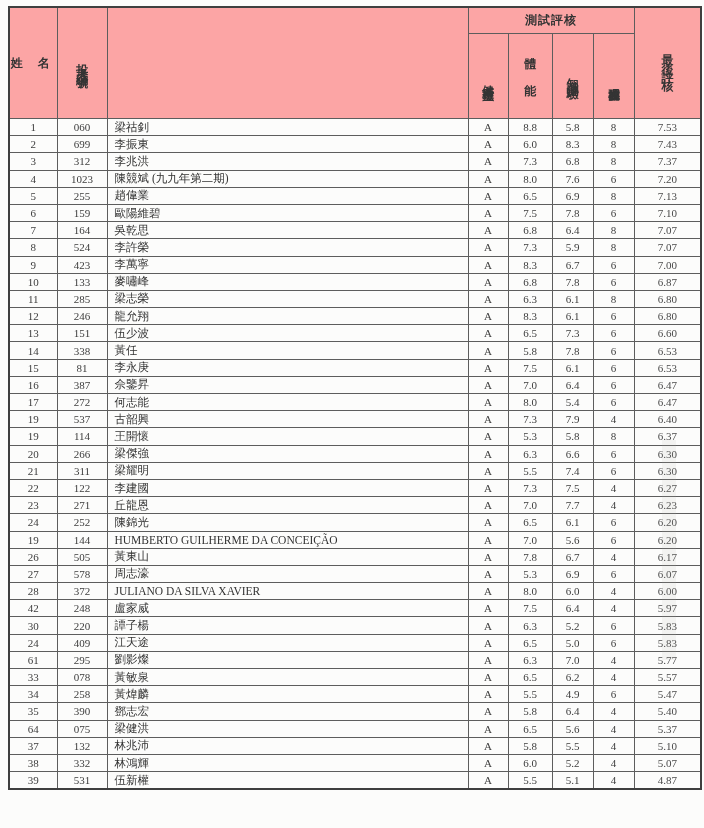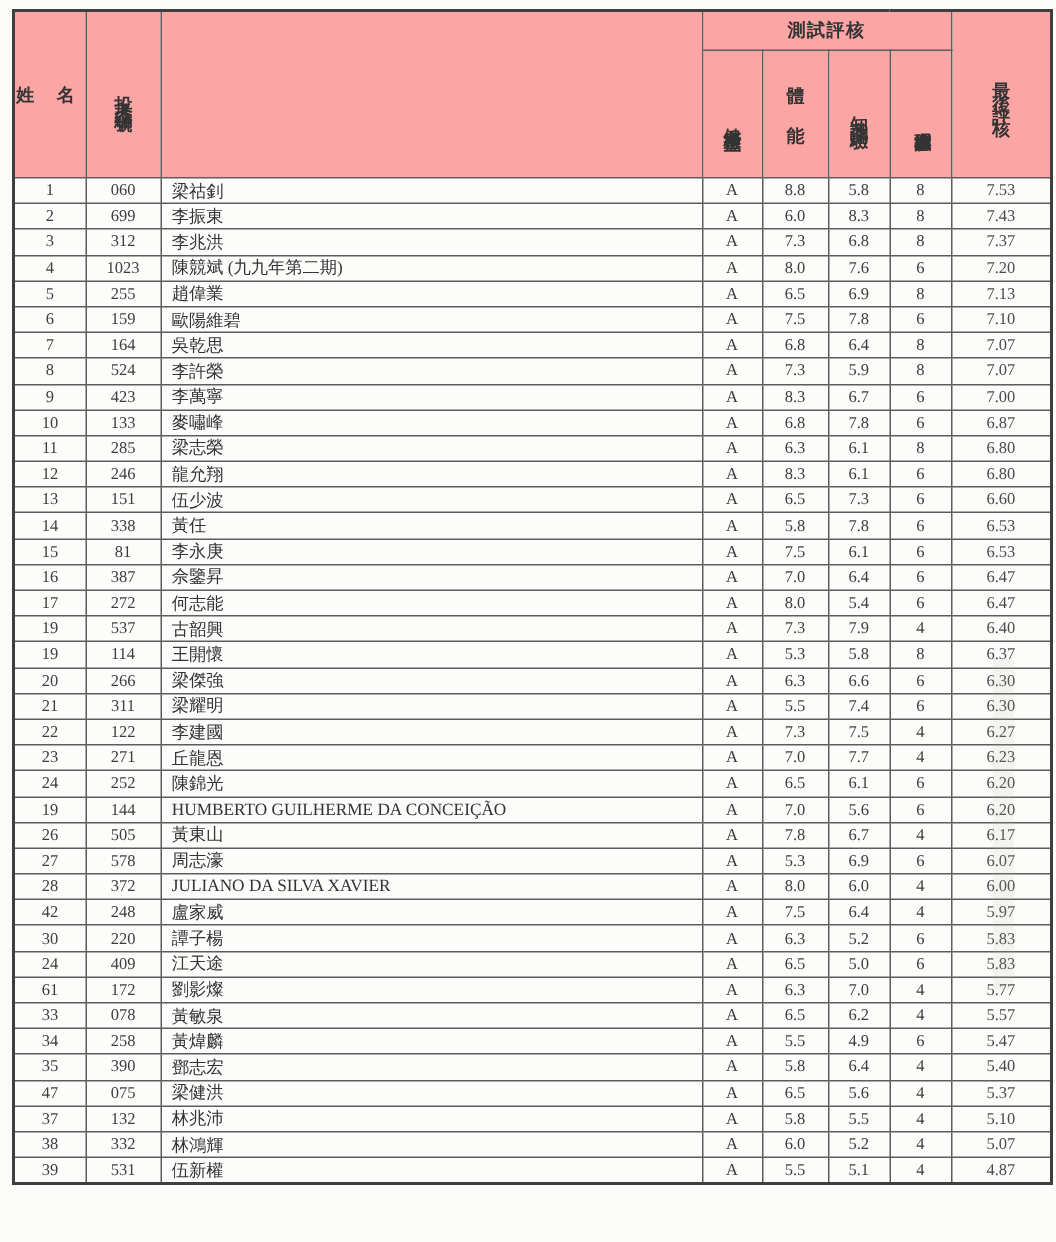--- a/index.html
+++ b/index.html
@@ -444,21 +444,21 @@
     <td class="num">409</td>
     <td class="name">江天途</td>
     <td class="num">A</td>
     <td class="num">6.5</td>
     <td class="num">5.0</td>
     <td class="num">6</td>
     <td class="num final">5.83</td>
   </tr>
         <tr>
     <td class="num">61</td>
-    <td class="num">172</td>
+    <td class="num">295</td>
     <td class="name">劉影燦</td>
     <td class="num">A</td>
     <td class="num">6.3</td>
     <td class="num">7.0</td>
     <td class="num">4</td>
     <td class="num final">5.77</td>
   </tr>
         <tr>
     <td class="num">33</td>
     <td class="num">078</td>
@@ -483,21 +483,21 @@
     <td class="num">35</td>
     <td class="num">390</td>
     <td class="name">鄧志宏</td>
     <td class="num">A</td>
     <td class="num">5.8</td>
     <td class="num">6.4</td>
     <td class="num">4</td>
     <td class="num final">5.40</td>
   </tr>
         <tr>
-    <td class="num">47</td>
+    <td class="num">64</td>
     <td class="num">075</td>
     <td class="name">梁健洪</td>
     <td class="num">A</td>
     <td class="num">6.5</td>
     <td class="num">5.6</td>
     <td class="num">4</td>
     <td class="num final">5.37</td>
   </tr>
         <tr>
     <td class="num">37</td>

